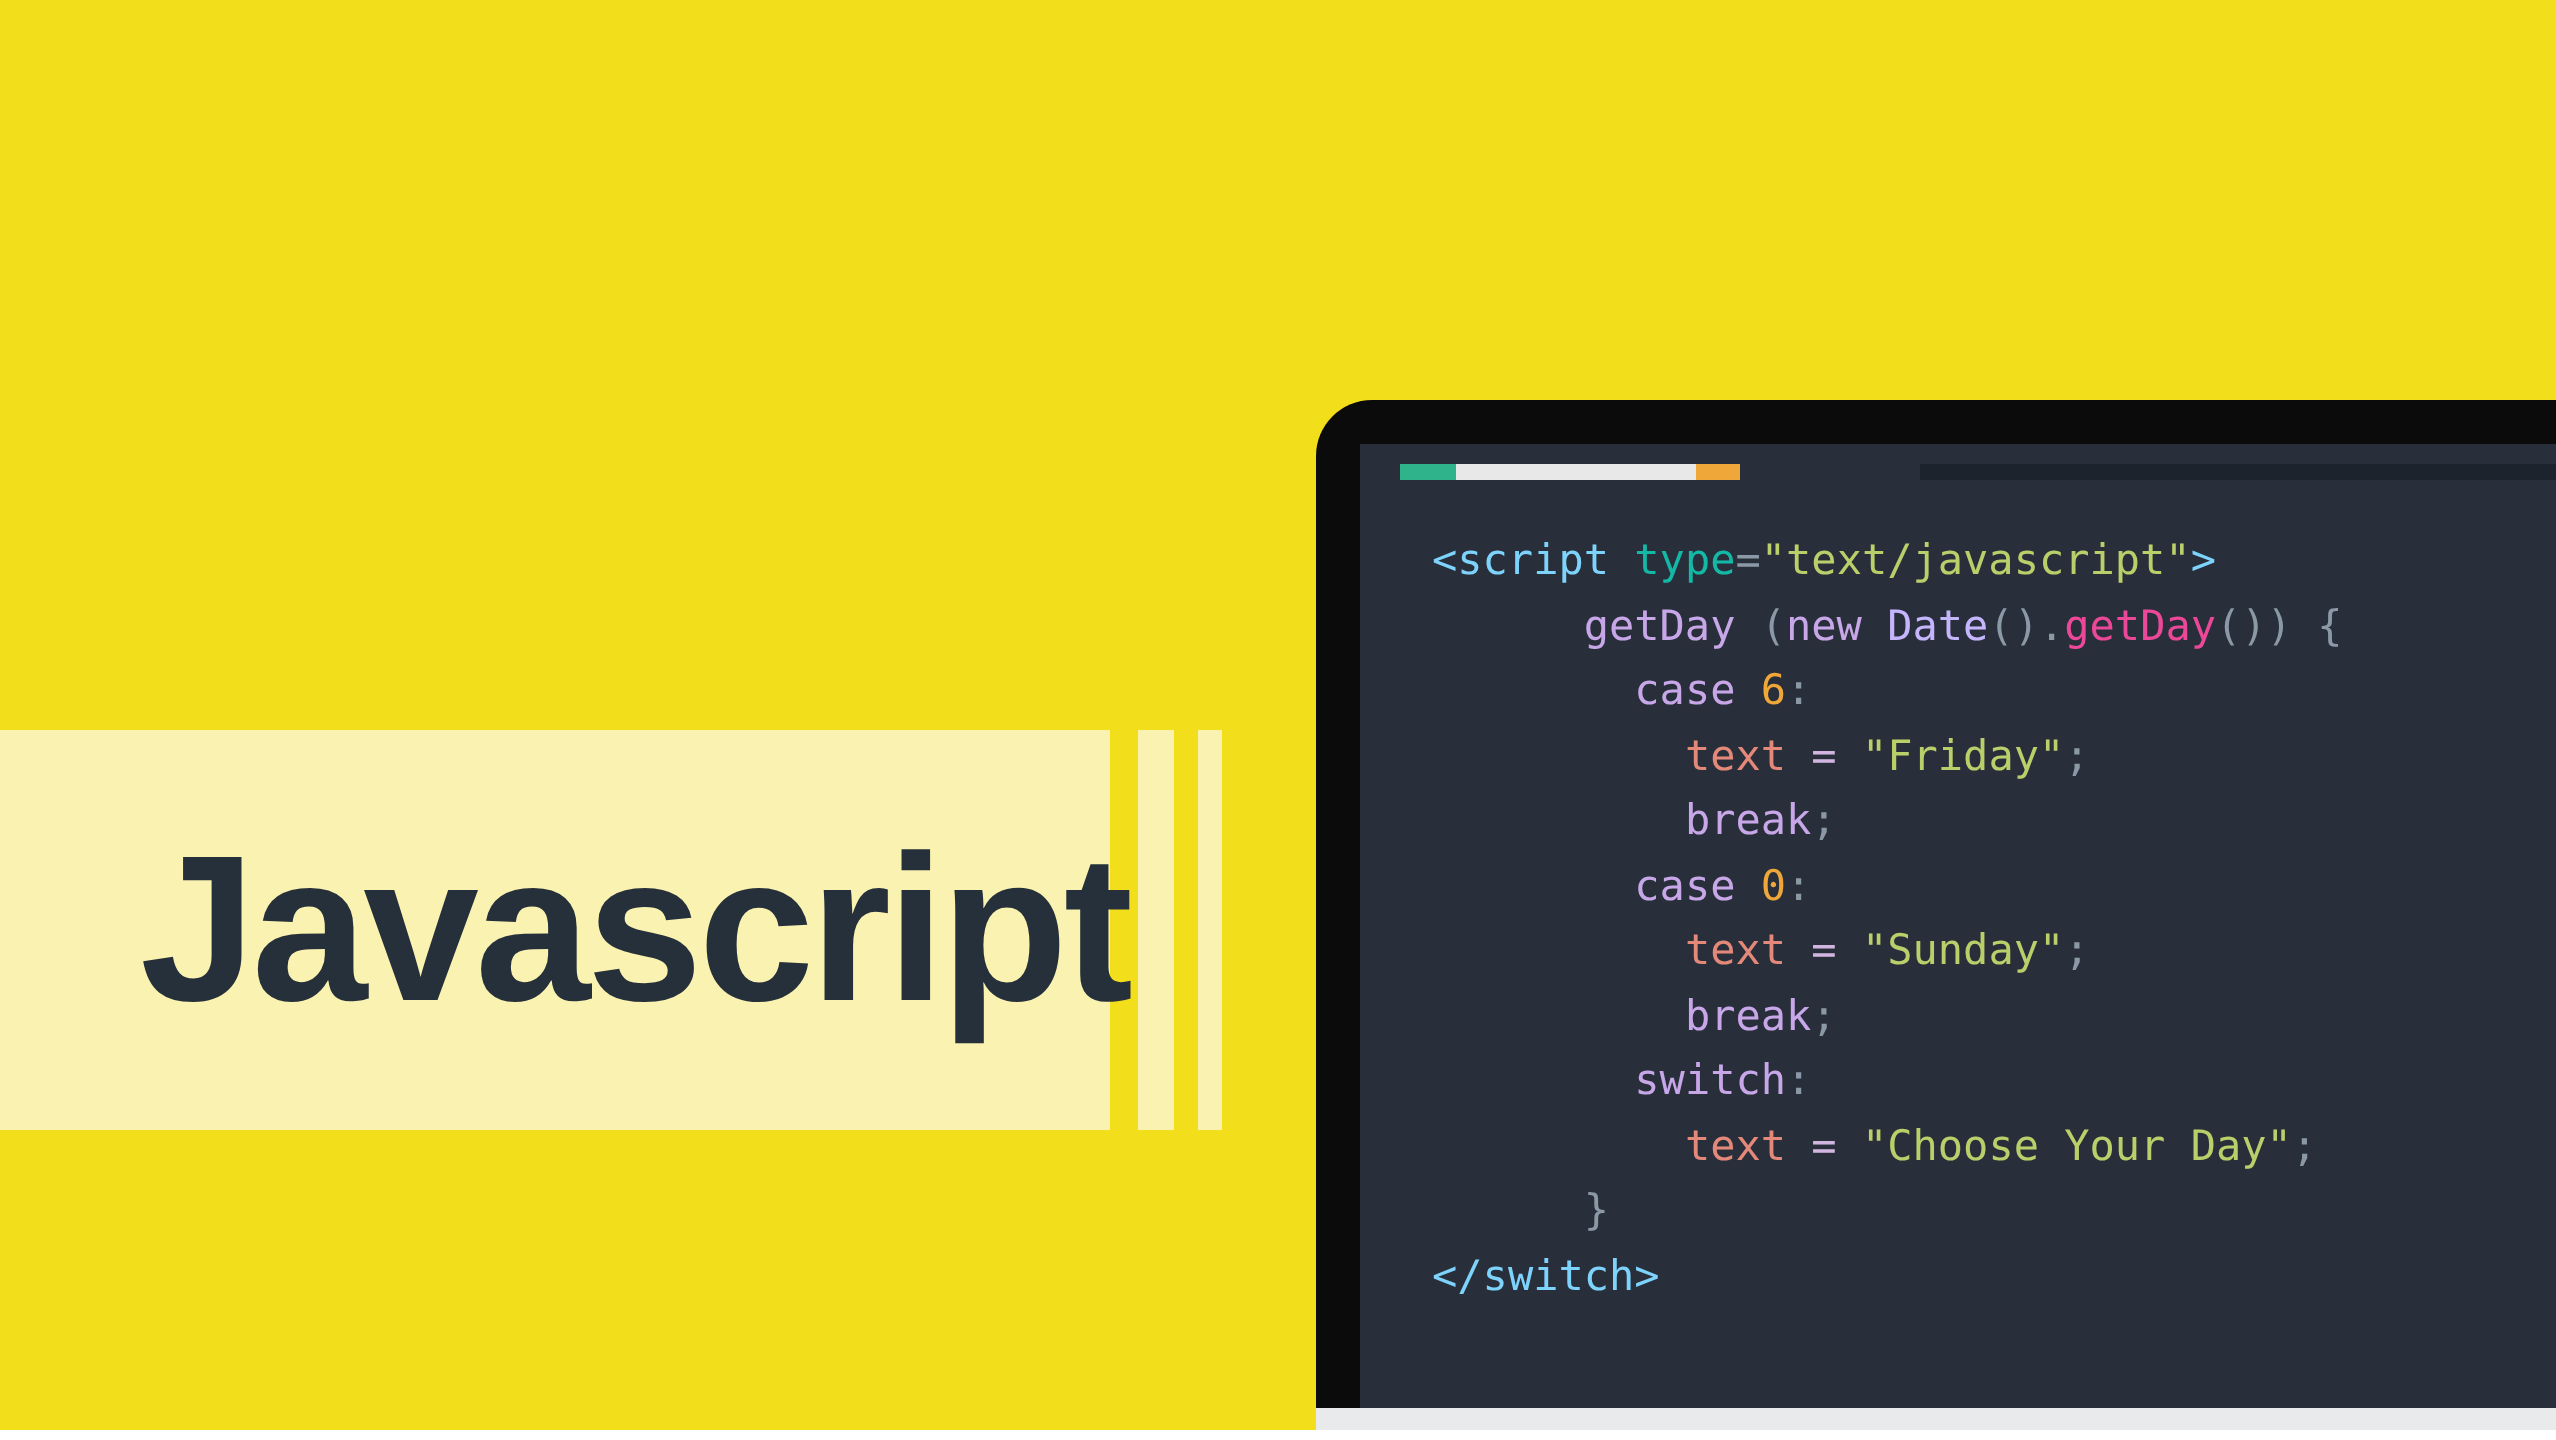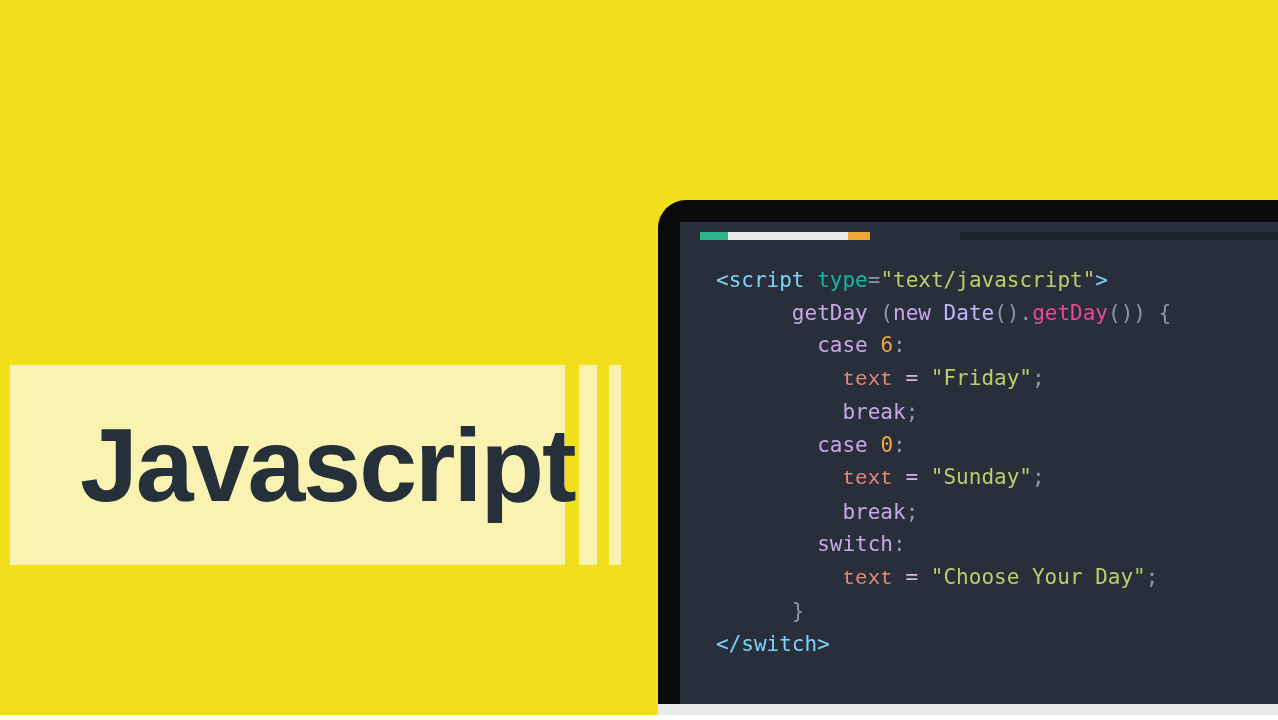--- a/index.html
+++ b/index.html
@@ -16,21 +16,21 @@
     right: 0;
     bottom: 0;
     width: 960px;
     height: 720px;
     background: #d8c617;
     clip-path: polygon(340px 720px, 1278px 0px, 1278px 720px);
     z-index: 0;
   }
   .title-band {
     position: absolute;
-    left: 10px;
+    left: 0;
     top: 365px;
     height: 200px;
     z-index: 1;
     display: flex;
     align-items: stretch;
   }
   .title-block {
     background: #faf2b0;
     width: 555px;
     display: flex;
@@ -91,21 +91,21 @@
     color: #cfd6de;
     white-space: pre;
   }
   .c-tag    { color: #7dd3fc; }
   .c-attr   { color: #14b8a6; }
   .c-str    { color: #b9cf6a; }
   .c-kw     { color: #c8a7e8; }
   .c-class  { color: #c4b5fd; }
   .c-fn     { color: #ec4899; }
   .c-num    { color: #f0a73a; }
-  .c-ident  { color: #e4897a; font-family: Liberation Mono, monospace; }
+  .c-ident  { color: #e4897a; }
   .c-op     { color: #d3b6df; }
   .c-punct  { color: #8b98a6; }
   .laptop-base {
     height: 18px;
     background: #e8eaec;
     position: relative;
     border-radius: 0 0 0 3px;
   }
   .floor {
     position: absolute;

